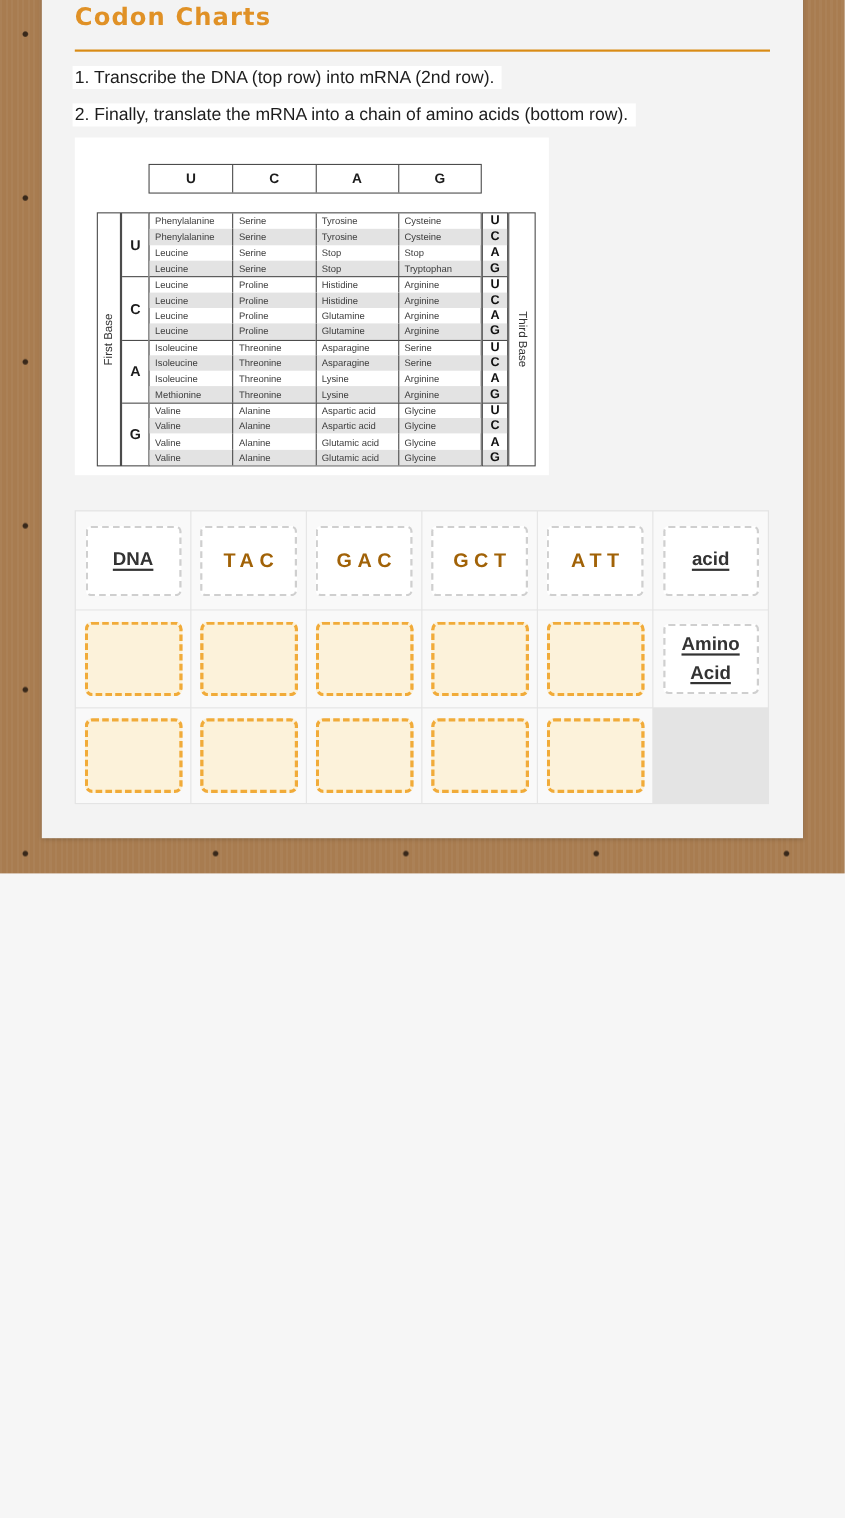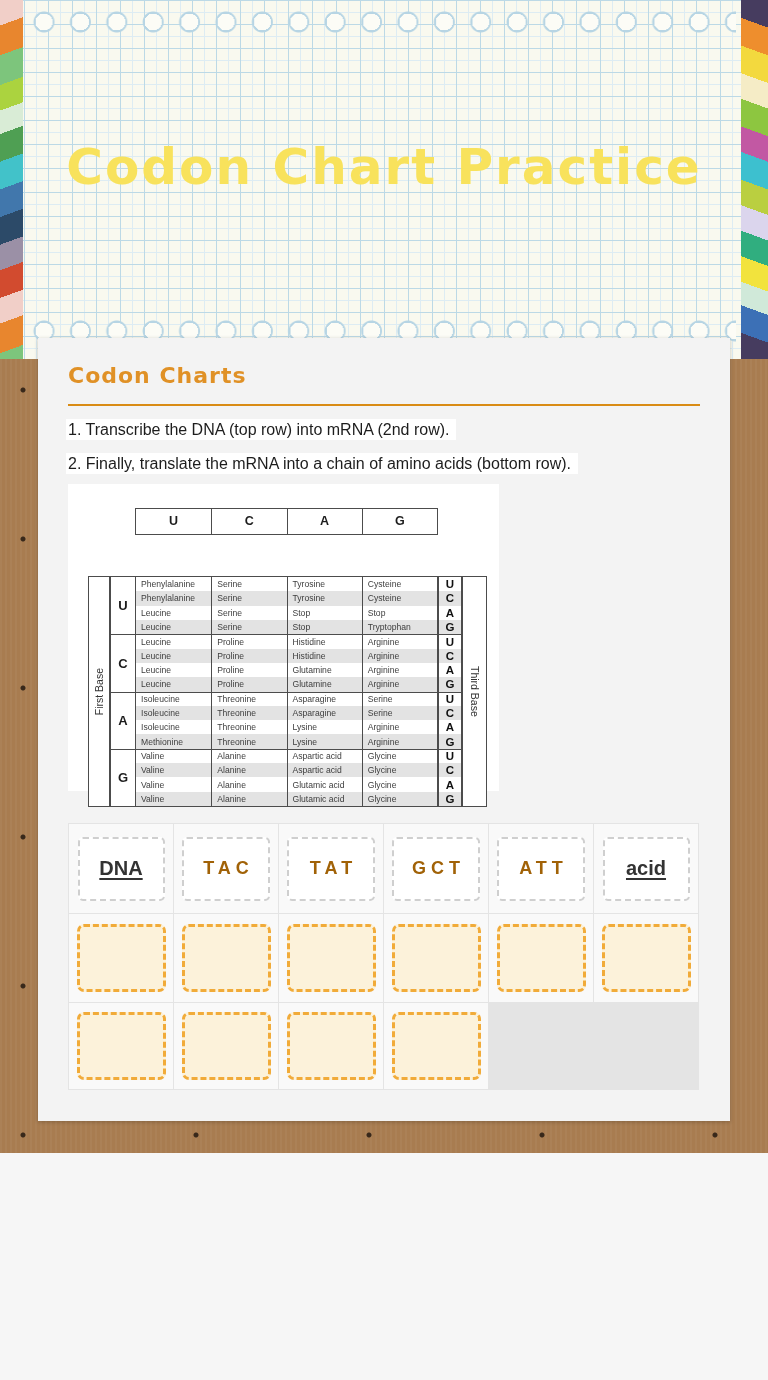--- a/index.html
+++ b/index.html
@@ -77,21 +77,21 @@
   .instr { margin: 13px 0 0; font-size: 16px; line-height: 21px; color: #1d1d1d; }
   .instr .hl { background: #ffffff; padding: 2px 7px 2px 2px; margin-left: -2px; }
 
   
   .chart { position: relative; width: 431px; height: 307px; background: #fff; margin-top: 10px; }
   .cc-header { position: absolute; left: 67px; top: 24px; width: 303px; border: 1px solid var(--chart-border,#4c4c4c); background:#fff; }
   .cc-sb { height: 17px; border-bottom: 1px solid var(--chart-border,#4c4c4c); text-align: center; font-size: 11.5px; line-height: 17px; color: #222; }
   .cc-sb-letters { display: grid; grid-template-columns: repeat(4,1fr); height: 25px; }
   .cc-hcell { text-align: center; font-weight: bold; font-size: 12.5px; line-height: 25px; color:#1c1c1c; }
   .cc-hcell:not(:first-child) { border-left: 1px solid var(--chart-border,#4c4c4c); }
-  .cc-side { position: absolute; top: 68px; height: 231px; border: 1px solid var(--chart-border,#4c4c4c); background:#fff;margin-top:24px; }
+  .cc-side { position: absolute; top: 68px; height: 231px; border: 1px solid var(--chart-border,#4c4c4c); background:#fff; }
   .cc-left-label  { left: 20px; width: 22px; display:flex; align-items:center; justify-content:center; }
   .cc-first-letters { left: 42px; width: 26px; display: grid; grid-template-rows: repeat(4,1fr); }
   .cc-flcell { display:flex; align-items:center; justify-content:center; font-weight:bold; font-size:13px; color:#1c1c1c; }
   .cc-body { left: 67px; width: 303px; display: grid; grid-template-columns: repeat(4,1fr); grid-template-rows: repeat(16,1fr); }
   .cc-cell { font-size: 8.6px; color: #3d3d3d; padding-left: 5px; display:flex; align-items:center; white-space:nowrap; overflow:hidden; }
   .cc-third { left: 370px; width: 24px; display: grid; grid-template-rows: repeat(16,1fr); }
   .cc-tlcell { display:flex; align-items:center; justify-content:center; font-weight:bold; font-size:11.5px; color:#111; }
   .cc-right-label { left: 394px; width: 25px; display:flex; align-items:center; justify-content:center; }
   .shade { background: var(--chart-row-shade, #e3e3e3); }
   .vline { border-left: 1px solid var(--chart-border,#4c4c4c); }
@@ -103,48 +103,41 @@
   .ws-grid {
     margin-top: 32px; width: 631px;
     display: grid; grid-template-columns: repeat(6,1fr);
     grid-template-rows: 89px 88px 86px;
     gap: 1px; background: #e4e4e4; border: 1px solid #e4e4e4;
   }
   .ws-cell { background: #f9f9f9; display: flex; align-items: center; justify-content: center; }
   .box { display: flex; align-items: center; justify-content: center; }
   .box-label {
     width: 87px; height: 64px; background: #fff; border: 2px dashed #cfcfcf; border-radius: 5px;
-    font-weight: bold; font-size: 20px; color: #333; text-align: center; line-height: 1.55;
+    font-weight: bold; font-size: 17px; color: #333; text-align: center; line-height: 1.55;
     text-decoration: underline; text-decoration-thickness: 2px; text-underline-offset: 3px;
     padding: 0 8px;
   }
   .box-given {
     width: 88px; height: 64px; background: #fff; border: 2px dashed #cfcfcf; border-radius: 5px;
     font-weight: bold; font-size: 18px; color: #a16207; letter-spacing: 5px; text-indent: 5px;
   }
   .box-answer {
     width: 89px; height: 68px; border-radius: 7px;
     background: var(--answer-box-fill, #fcf2da);
     border: 3px dashed var(--answer-box-border, #f1ab39);
   }
 
   .footer-space { height: 227px; background: #f6f6f6; }
 </style>
 </head>
 <body>
 
 <div class="page">
 
-  <header class="hero">
-    <div class="holes holes-top"></div>
-    <div class="holes holes-bottom"></div>
-    <div class="tape tape-left"></div>
-    <div class="tape tape-right"></div>
-    <h1>Codon Chart Practice</h1>
-  </header>
 
   <div class="kraft">
     <section class="card">
 
       <h2>Codon Charts</h2>
       <hr>
 
       <p class="instr"><span class="hl">1. Transcribe the DNA (top row) into mRNA (2nd row).</span></p>
       <p class="instr"><span class="hl">2. Finally, translate the mRNA into a chain of amino acids (bottom row).</span></p>
 
@@ -256,21 +249,21 @@
       </figure>
 
       <div class="ws-grid" id="ws-grid">
           <div class="ws-cell">
             <div class="box box-label">DNA</div>
           </div>
           <div class="ws-cell">
             <div class="box box-given">TAC</div>
           </div>
           <div class="ws-cell">
-            <div class="box box-given">TAT</div>
+            <div class="box box-given">GAC</div>
           </div>
           <div class="ws-cell">
             <div class="box box-given">GCT</div>
           </div>
           <div class="ws-cell">
             <div class="box box-given">ATT</div>
           </div>
           <div class="ws-cell">
             <div class="box box-label">acid</div>
           </div>
@@ -281,20 +274,23 @@
             <div class="box box-answer"></div>
           </div>
           <div class="ws-cell">
             <div class="box box-answer"></div>
           </div>
           <div class="ws-cell">
             <div class="box box-answer"></div>
           </div>
           <div class="ws-cell">
             <div class="box box-answer"></div>
+          </div>
+          <div class="ws-cell">
+            <div class="box box-label">Amino Acid</div>
           </div>
           <div class="ws-cell">
             <div class="box box-answer"></div>
           </div>
           <div class="ws-cell">
             <div class="box box-answer"></div>
           </div>
           <div class="ws-cell">
             <div class="box box-answer"></div>
           </div>

